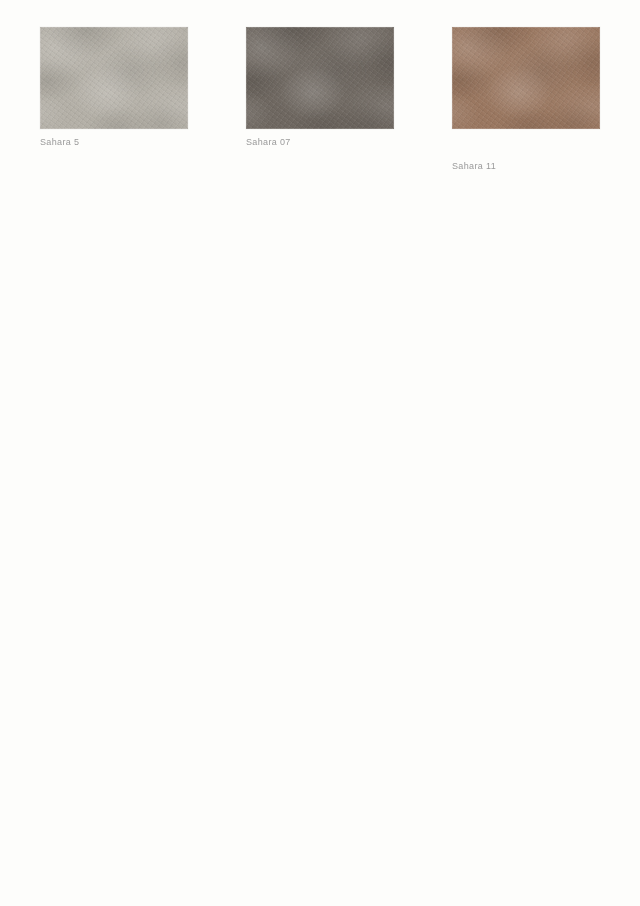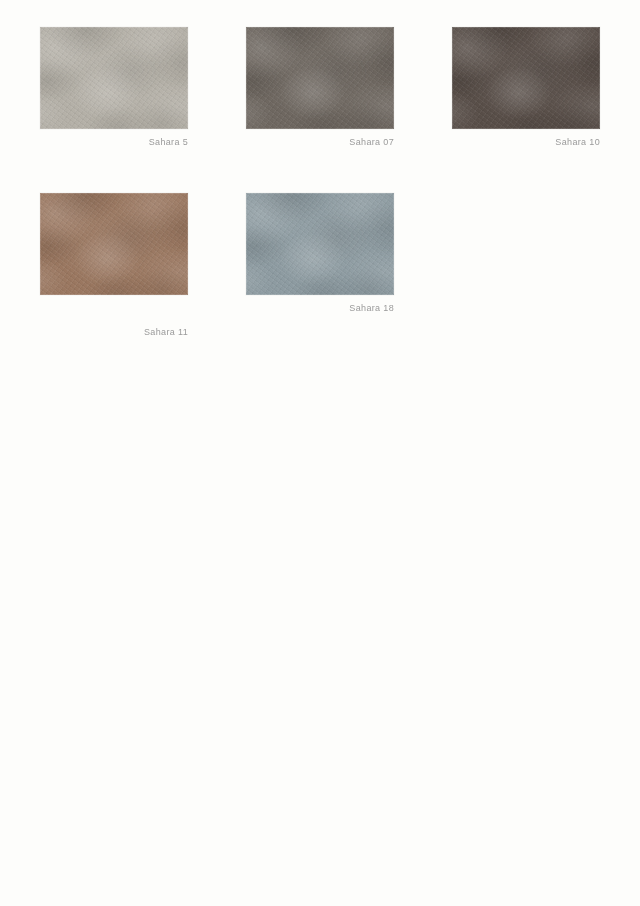--- a/index.html
+++ b/index.html
@@ -79,21 +79,21 @@
     inset: 0;
     background-image:
       repeating-linear-gradient(37deg, rgba(255,255,255,0.035) 0 1px, rgba(0,0,0,0.03) 1px 2px, rgba(255,255,255,0) 2px 4px),
       repeating-linear-gradient(-54deg, rgba(0,0,0,0.028) 0 1px, rgba(255,255,255,0.03) 1px 2px, rgba(255,255,255,0) 2px 5px),
       radial-gradient(ellipse 78% 80% at 50% 46%, rgba(255,255,255,0.07), rgba(255,255,255,0) 58%),
       radial-gradient(ellipse 120% 120% at 50% 50%, rgba(0,0,0,0) 52%, rgba(0,0,0,0.10) 100%);
   }
 
   .swatch-label {
     margin-top: 8px;
-    text-align: right;
+    text-align: left;
     font-size: 9px;
     line-height: 11px;
     letter-spacing: 0.35px;
     color: #9a9a9a;
     font-family: "Liberation Sans", "DejaVu Sans", sans-serif;
     white-space: nowrap;
   }
 </style>
 </head>
 <body style="background: rgb(253, 253, 251);">
@@ -110,37 +110,21 @@
       </div>
       <div class="swatch-cell">
         <div class="swatch-chip" style="background-color: rgb(110, 103, 96);">
           <div class="tex-a"></div>
           <div class="tex-b"></div>
           <div class="tex-c"></div>
         </div>
         <div class="swatch-label" style="color: rgb(154, 154, 154);">Sahara 07</div>
       </div>
       <div class="swatch-cell">
-        <div class="swatch-chip" style="background-color: rgb(88, 78, 72);">
-          <div class="tex-a"></div>
-          <div class="tex-b"></div>
-          <div class="tex-c"></div>
-        </div>
-        <div class="swatch-label" style="color: rgb(154, 154, 154);">Sahara 10</div>
-      </div>
-      <div class="swatch-cell">
         <div class="swatch-chip" style="background-color: rgb(154, 119, 96);">
           <div class="tex-a"></div>
           <div class="tex-b"></div>
           <div class="tex-c"></div>
         </div>
         <div class="swatch-label" style="color: rgb(154, 154, 154); margin-top: 32px;">Sahara 11</div>
       </div>
-      <div class="swatch-cell">
-        <div class="swatch-chip" style="background-color: rgb(141, 155, 161);">
-          <div class="tex-a"></div>
-          <div class="tex-b"></div>
-          <div class="tex-c"></div>
-        </div>
-        <div class="swatch-label" style="color: rgb(154, 154, 154);">Sahara 18</div>
-      </div>
     </div>
 </div>
 
 </body></html>

